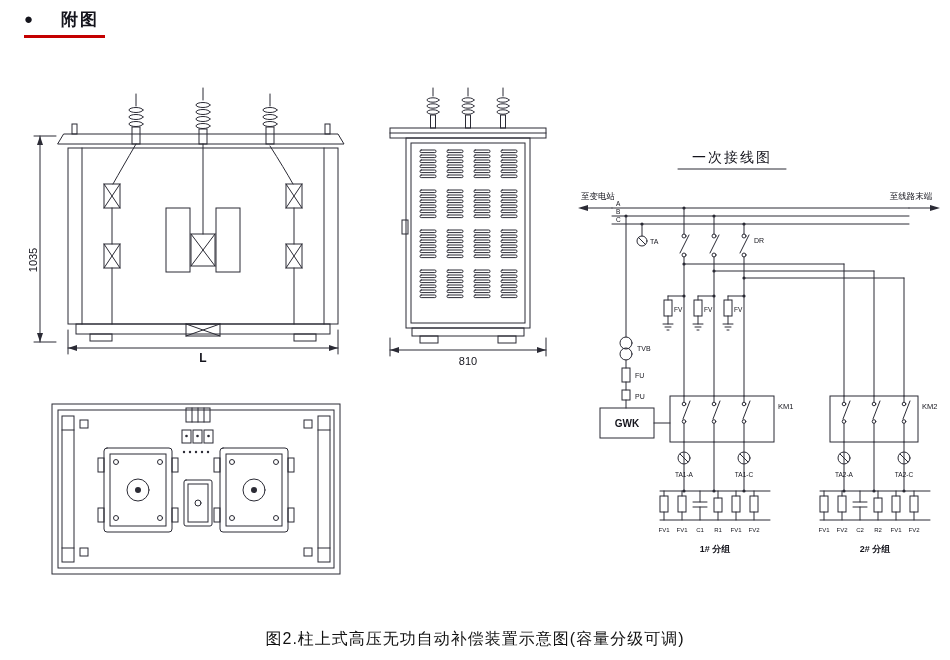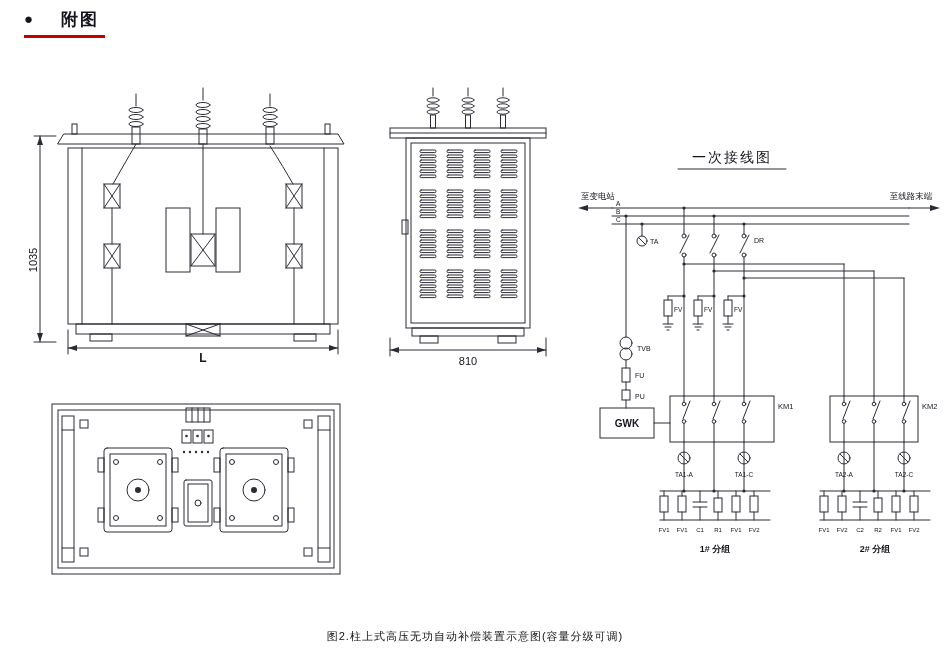--- a/index.html
+++ b/index.html
@@ -9,21 +9,21 @@
   }
   .abs{position:absolute;}
   .header{
     left:24px;top:8px;display:inline-block;
     border-bottom:3px solid #c40000;padding:0 6px 4px 0;
   }
   .header .bullet{font-size:15px;vertical-align:1px;}
   .header .title{font-size:17px;font-weight:bold;letter-spacing:2px;margin-left:4px;padding-left:24px;}
   .caption{
     left:0;top:629px;width:950px;text-align:center;
-    font-size:11px;letter-spacing:1px;color:#111;
+    font-size:16px;letter-spacing:1px;color:#111;
   }
   svg{display:block;}
   svg .s{stroke:#2b2b35;stroke-width:1;fill:none;stroke-linecap:round;}
   svg .d{fill:#2b2b35;stroke:none;}
   svg .t{fill:#14141c;stroke:none;font-family:"Liberation Sans",sans-serif;}
 </style>
 </head>
 <body>
 
 <div class="abs header">

